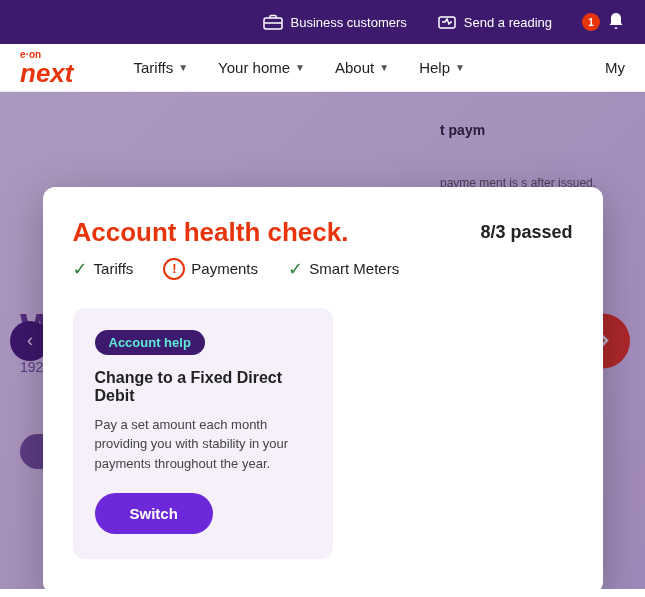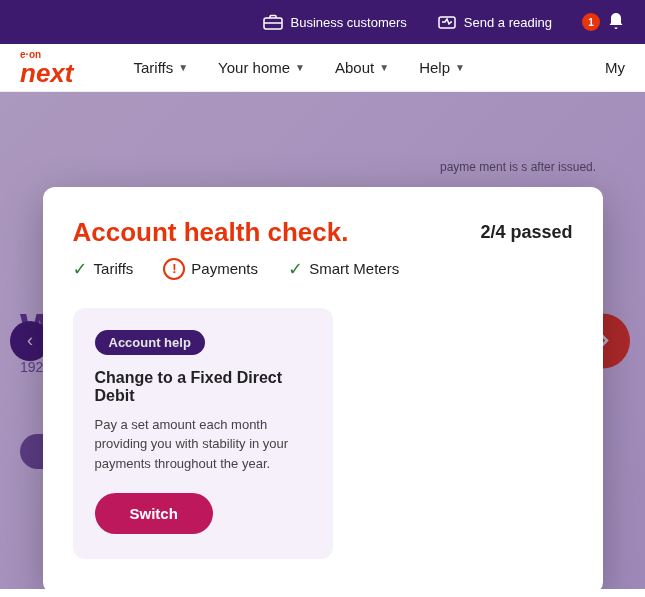--- a/index.html
+++ b/index.html
@@ -242,42 +242,42 @@
 
     
     .card {
       background: #f5f0fa;
       border-radius: 12px;
       padding: 22px 22px 25px;
       width: 260px;
     }
     .card-badge {
       background: #3d1a6e;
-      color: #e5e5e5;
+      color: #5eead4;
       border-radius: 20px;
       padding: 5px 14px;
       font-size: 13px;
       font-weight: bold;
       display: inline-block;
       margin-bottom: 14px;
     }
     .card-title {
       font-size: 16px;
       font-weight: bold;
       color: #222;
       margin-bottom: 10px;
     }
     .card-desc {
       font-size: 13px;
       color: #444;
       line-height: 1.5;
       margin-bottom: 20px;
     }
     .card-btn {
-      background: #be185d;
+      background: #6d28d9;
       color: #fff;
       border: none;
       border-radius: 25px;
       padding: 12px 35px;
       font-size: 15px;
       font-weight: bold;
       cursor: pointer;
     }
   </style>
 </head>
@@ -344,20 +344,21 @@
   </div>
 </div>
 
 <div class="bg-content">
   <div>
     <div class="bg-text-left">Wo</div>
     <div class="bg-address">192 G</div>
   </div>
 
   <div class="bg-right-panel">
+    <div class="bg-right-title">t paym</div>
     <div style="font-size:12px; color:#555; line-height:1.5;margin-top:36px;">payme ment is s after issued.</div>
   </div>
 
   <div class="bg-purple-arrow">‹</div>
 
   <div class="bg-orange-circle">
     <svg width="20" height="20" viewBox="0 0 20 20" fill="white">
       <path d="M8 4l6 6-6 6" stroke="white" stroke-width="2.5" fill="none" stroke-linecap="round"></path>
     </svg>
   </div>
@@ -365,21 +366,21 @@
   <div class="bg-button-area">
     <div style="height:35px; background:#3d1a6e; border-radius:25px; width:200px; opacity:0.7;"></div>
   </div>
 
   <div class="overlay">
 
     <div class="modal">
 
       <div class="modal-header">
         <div class="modal-title">Account health check.</div>
-        <div class="modal-score">2/4 passed</div>
+        <div class="modal-score">8/3 passed</div>
       </div>
 
       <div class="modal-checks">
         <div class="check-item">
           <span class="check-green">✓</span>
           <span>Tariffs</span>
         </div>
         <div class="check-item">
           <div class="check-warning">!</div>
           <span>Payments</span>

